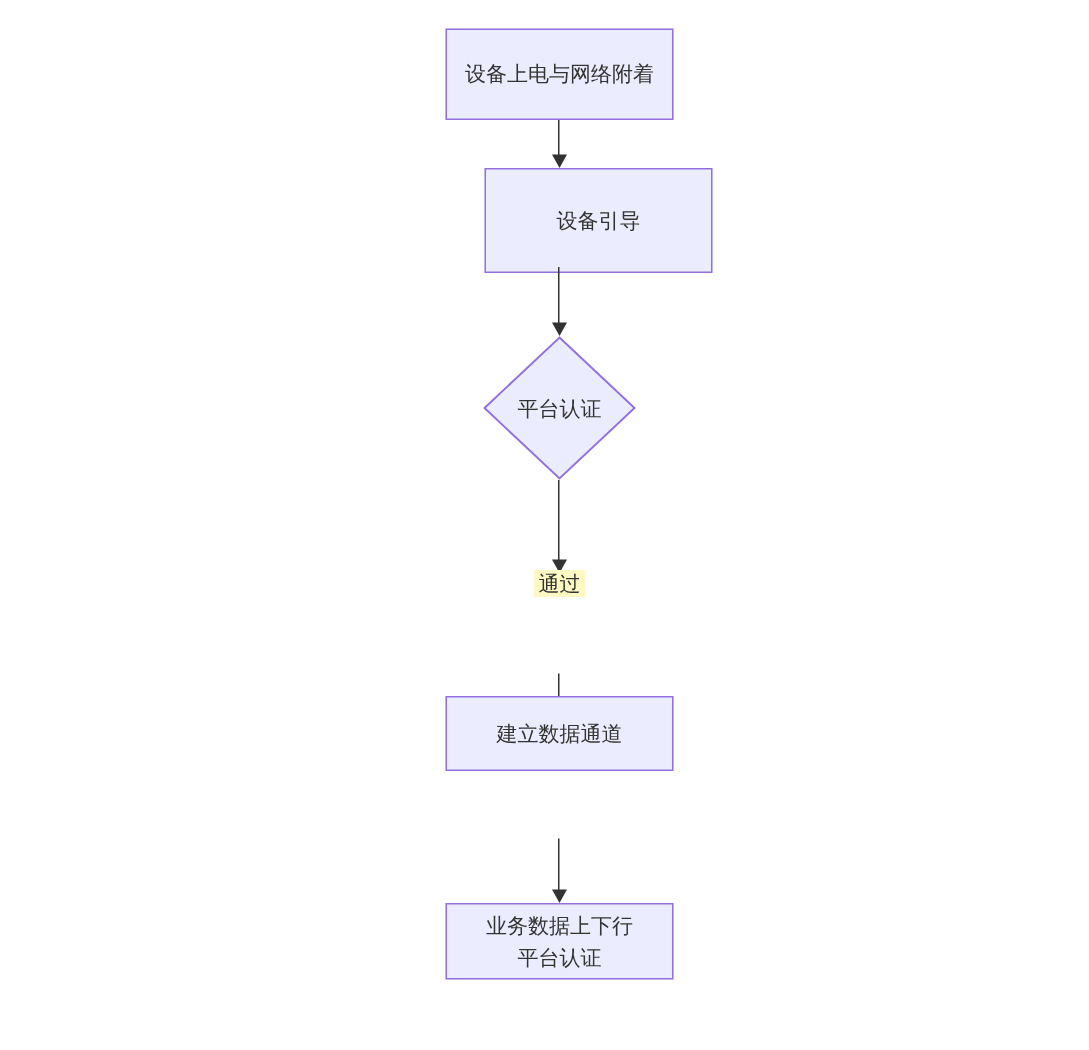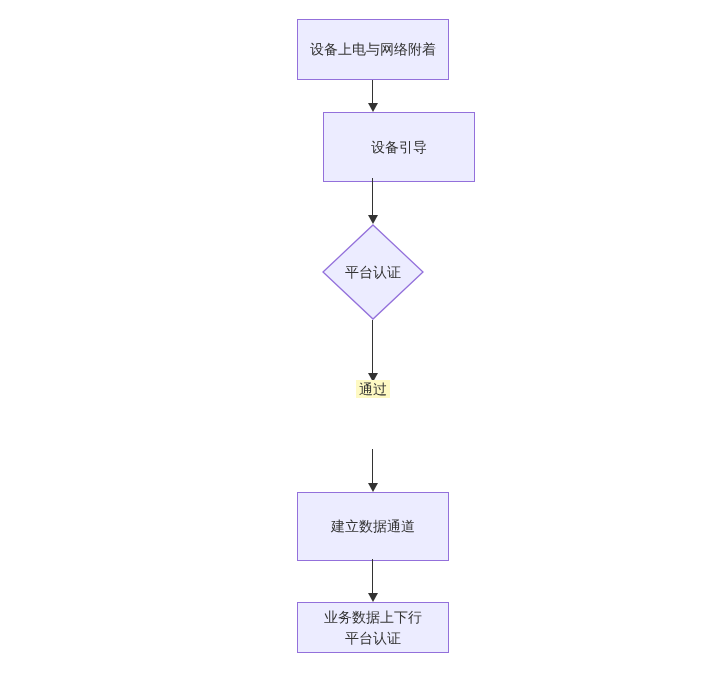--- a/index.html
+++ b/index.html
@@ -92,21 +92,21 @@
   </div>
 
   <div class="edge-line" style="top:320px; height:54px;"></div>
   <div class="arrowhead" style="top:373px;"></div>
   <div class="edge-label">通过</div>
 
 
   <div class="edge-line" style="top:449px; height:35px;"></div>
   <div class="arrowhead" style="top:483px;"></div>
 
-  <div class="node" style="top:492px; height:69px;">
+  <div class="node" style="top:464px; height:50px;">
     <div class="txt">建立数据通道</div>
   </div>
 
   <div class="edge-line" style="top:559px; height:35px;"></div>
   <div class="arrowhead" style="top:593px;"></div>
 
   <div class="node" style="top:602px; height:51px;">
     <div class="txt">业务数据上下行</div>
     <div class="txt">平台认证</div>
   </div>

